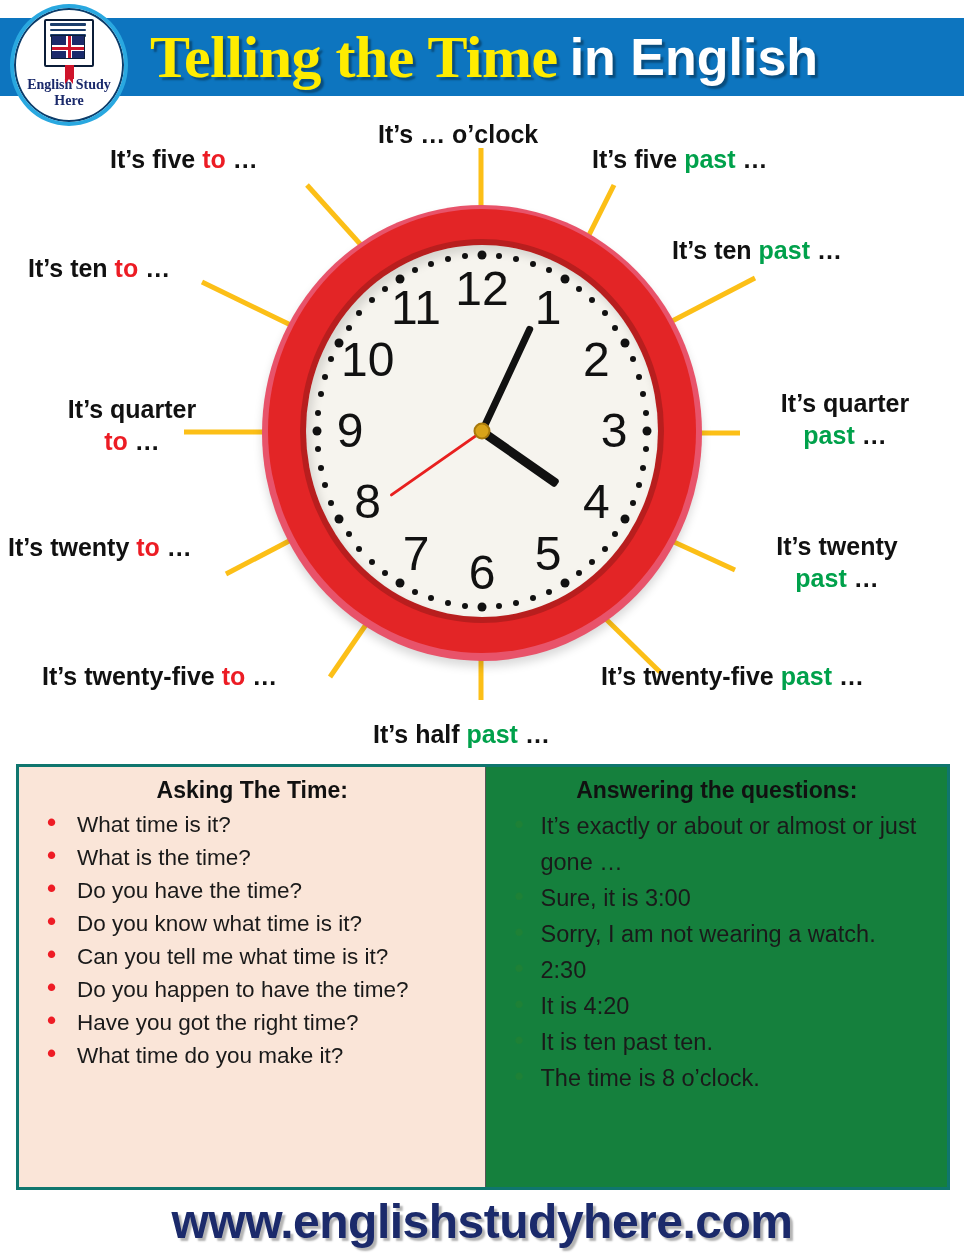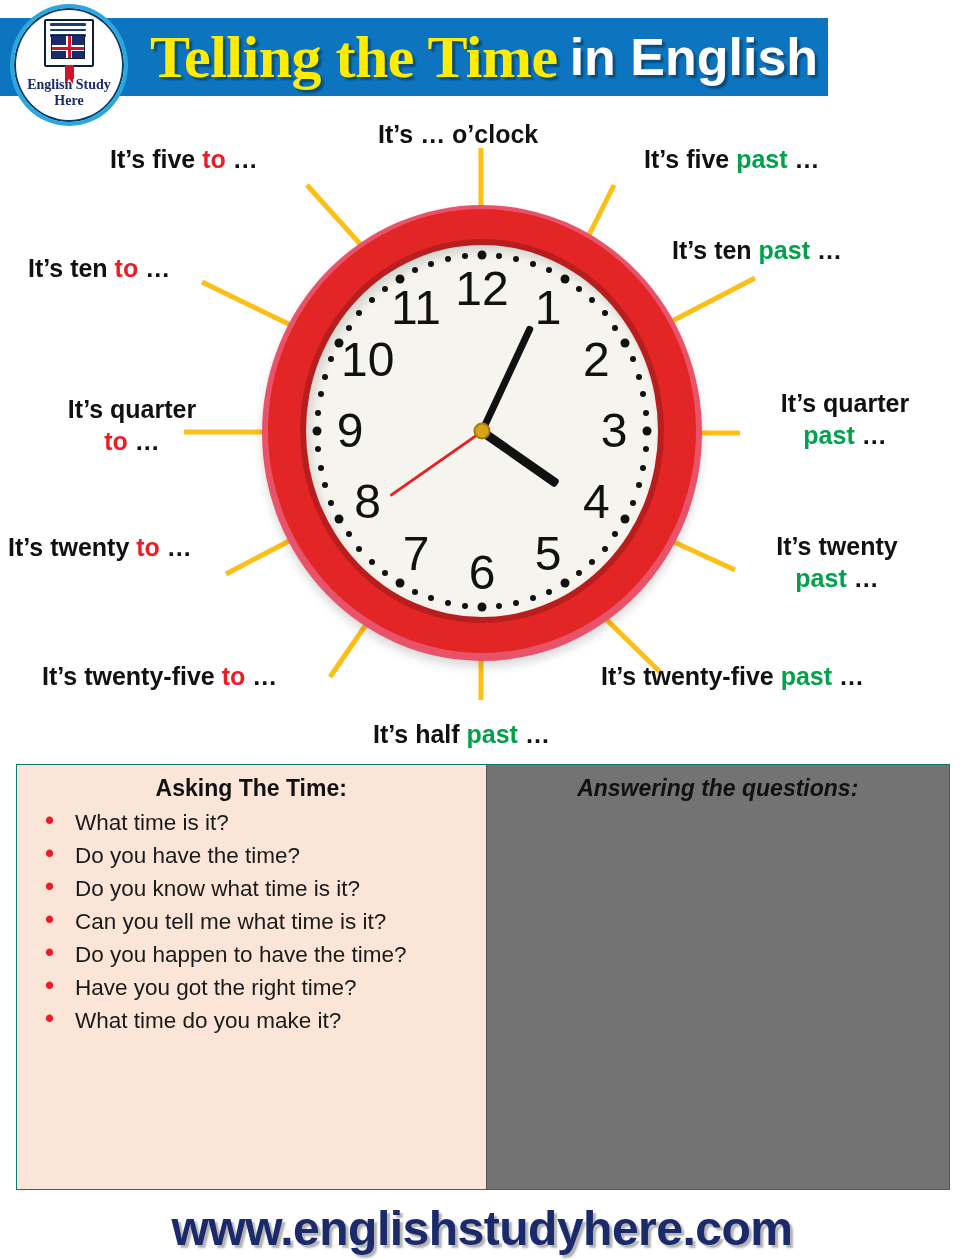--- a/index.html
+++ b/index.html
@@ -3,21 +3,21 @@
 <meta charset="utf-8">
 <style>
   * { margin:0; padding:0; box-sizing:border-box; }
   body {
     width:964px; height:1259px; background:#ffffff;
     font-family:"Liberation Sans", sans-serif; overflow:hidden; position:relative;
   }
 
   
   .header {
-    position:absolute; left:0; top:18px; width:828px; height:78px;
+    position:absolute; left:0; top:18px; width:964px; height:78px;
     background:#0d75bf;
   }
   .header-title {
     position:absolute; left:150px; top:0; width:814px; height:78px;
     display:flex; align-items:center; white-space:nowrap;
   }
   .title-main {
     font-family:"Liberation Serif", serif; font-weight:bold; font-size:60px;
     color:#ffec00; letter-spacing:-0.5px;
     text-shadow:3px 3px 2px rgba(0,0,0,0.35);
@@ -124,45 +124,45 @@
     position:absolute; font-family:"Liberation Sans", sans-serif; font-weight:bold;
     font-size:25px; color:#111; white-space:nowrap; line-height:32px;
   }
   .callout .to   { color:#ec1c24; }
   .callout .past { color:#00a14b; }
   .callout.two-line { white-space:normal; text-align:center; }
 
   
   .boxes {
     position:absolute; left:16px; top:764px; width:934px; height:426px;
-    border:1px solid #0f766e; display:flex;
+    border:3px solid #0f766e; display:flex;
   }
   .box { height:100%; padding:10px 6px 0 6px; }
   .box-left  { width:470px; background:#fae5d8; border-right:1px solid #555; }
-  .box-right { width:463px; background:#737373;font-style:italic; }
+  .box-right { width:463px; background:#15803d; }
   .box-title {
     text-align:center; font-weight:bold; font-size:23px; color:#111;
     margin-bottom:4px; font-family:"Liberation Sans", sans-serif;
   }
   .box ul { list-style:none; }
   .box li {
     position:relative; padding-left:52px; font-size:22.5px; line-height:33px;
     color:#1a1a1a; font-family:"Liberation Sans", sans-serif;
   }
   .box li::before {
     content:"•"; position:absolute; left:22px; top:-2px; font-size:26px; font-weight:bold;
   }
   .box-left li::before  { color:#ee1c25; }
   .box-right li::before { color:#1e8136; }
   .box-right li { font-size:23.5px; line-height:36px; padding-left:48px; }
 
   
   .footer {
     position:absolute; left:0; top:1194px; width:964px; height:62px;
-    display:flex; align-items:flex-end; justify-content:center;
+    display:flex; align-items:flex-start; justify-content:center;
   }
   .footer-url {
     font-family:"Liberation Sans", sans-serif; font-weight:bold; font-size:48px;
     color:#1b2a6b; letter-spacing:-0.5px;
     text-shadow:3px 3px 2px rgba(0,0,0,0.3);
   }
 </style>
 </head>
 <body>
 
@@ -320,21 +320,21 @@
 </div>
 
 <div class="callout" style="left:42px; top:660px;">
   <span>It’s twenty-five </span><span class="to">to</span><span> …</span>
 </div>
 
 <div class="callout" style="left:373px; top:718px;">
   <span>It’s half </span><span class="past">past</span><span> …</span>
 </div>
 
-<div class="callout" style="left:644px; top:143px;">
+<div class="callout" style="left:592px; top:143px;">
   <span>It’s five </span><span class="past">past</span><span> …</span>
 </div>
 
 <div class="callout" style="left:672px; top:234px;">
   <span>It’s ten </span><span class="past">past</span><span> …</span>
 </div>
 
 <div class="callout two-line" style="left:750px; top:387px; width:190px;">
   <div>It’s quarter</div>
   <div><span class="past">past</span><span> …</span></div>
@@ -347,28 +347,38 @@
 
 <div class="callout" style="left:601px; top:660px;">
   <span>It’s twenty-five </span><span class="past">past</span><span> …</span>
 </div>
 
 <div class="boxes">
   <div class="box box-left">
     <div class="box-title">Asking The Time:</div>
     <ul id="asking-list">
         <li>What time is it?</li>
+        <li>What is the time?</li>
         <li>Do you have the time?</li>
         <li>Do you know what time is it?</li>
         <li>Can you tell me what time is it?</li>
         <li>Do you happen to have the time?</li>
         <li>Have you got the right time?</li>
         <li>What time do you make it?</li>
       </ul>
   </div>
   <div class="box box-right">
     <div class="box-title">Answering the questions:</div>
+    <ul id="answering-list">
+        <li>It’s exactly or about or almost or just gone …</li>
+        <li>Sure, it is 3:00</li>
+        <li>Sorry, I am not wearing a watch.</li>
+        <li>2:30</li>
+        <li>It is 4:20</li>
+        <li>It is ten past ten.</li>
+        <li>The time is 8 o’clock.</li>
+      </ul>
   </div>
 </div>
 
 <div class="footer">
   <span class="footer-url">www.englishstudyhere.com</span>
 </div>
 
 </body></html>

